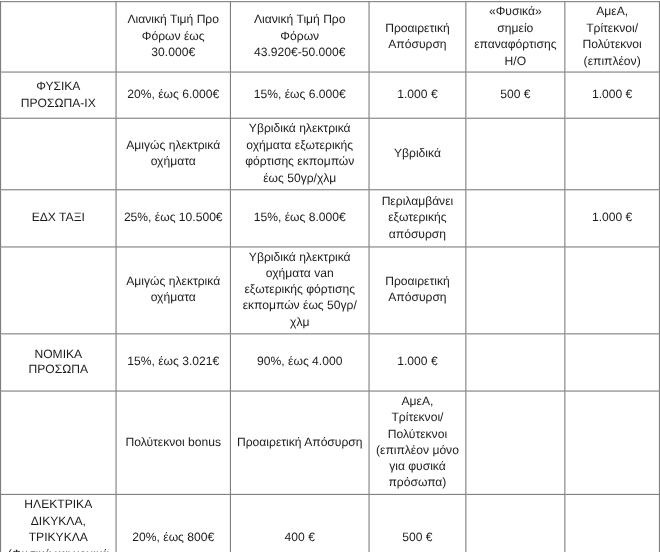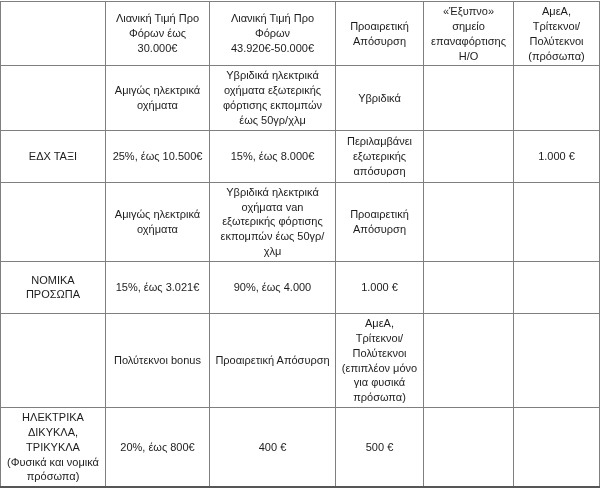--- a/index.html
+++ b/index.html
@@ -61,25 +61,33 @@
       <col class="c3">
       <col class="c4">
       <col class="c5">
   </colgroup>
   <thead>
     <tr class="rh">
       <th></th>
       <th>Λιανική Τιμή Προ Φόρων έως 30.000€</th>
       <th>Λιανική Τιμή Προ Φόρων 43.920€-50.000€</th>
       <th>Προαιρετική Απόσυρση</th>
-      <th>«Έξυπνο» σημείο επαναφόρτισης Η/Ο</th>
-      <th>ΑμεΑ, Τρίτεκνοι/ Πολύτεκνοι (πρόσωπα)</th>
+      <th>«Φυσικά» σημείο επαναφόρτισης Η/Ο</th>
+      <th>ΑμεΑ, Τρίτεκνοι/ Πολύτεκνοι (επιπλέον)</th>
     </tr>
   </thead>
   <tbody>
+    <tr class="r0">
+      <td>ΦΥΣΙΚΑ ΠΡΟΣΩΠΑ-ΙΧ</td>
+      <td>20%, έως 6.000€</td>
+      <td>15%, έως 6.000€</td>
+      <td>1.000 €</td>
+      <td>500 €</td>
+      <td>1.000 €</td>
+    </tr>
     <tr class="r1">
       <td></td>
       <td>Αμιγώς ηλεκτρικά οχήματα</td>
       <td>Υβριδικά ηλεκτρικά οχήματα εξωτερικής φόρτισης εκπομπών έως 50γρ/χλμ</td>
       <td>Υβριδικά</td>
       <td></td>
       <td></td>
     </tr>
     <tr class="r2">
       <td>ΕΔΧ ΤΑΞΙ</td>

